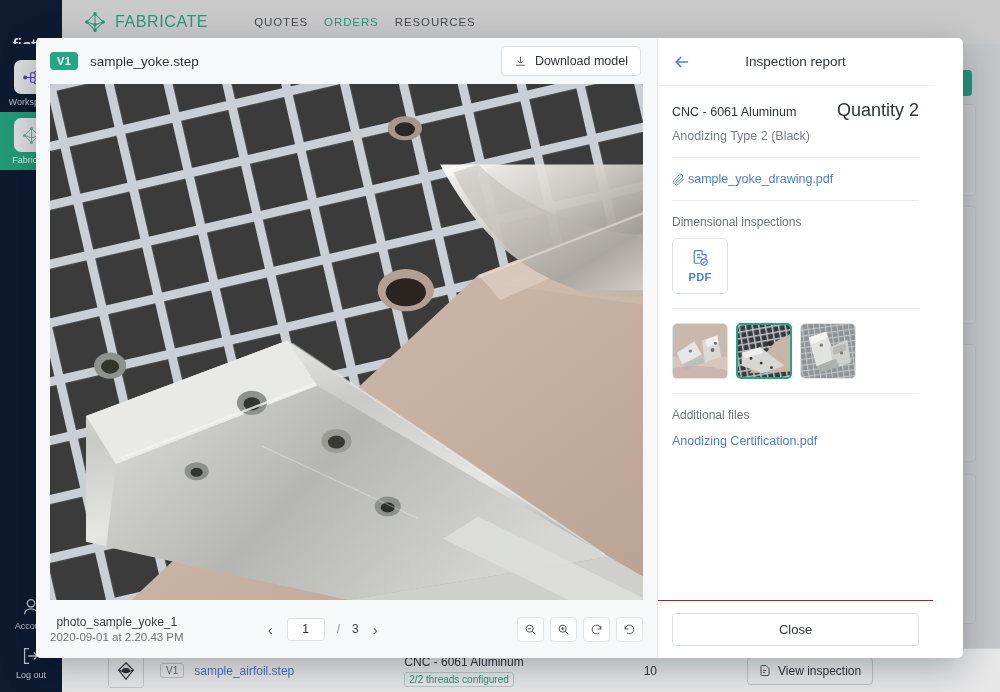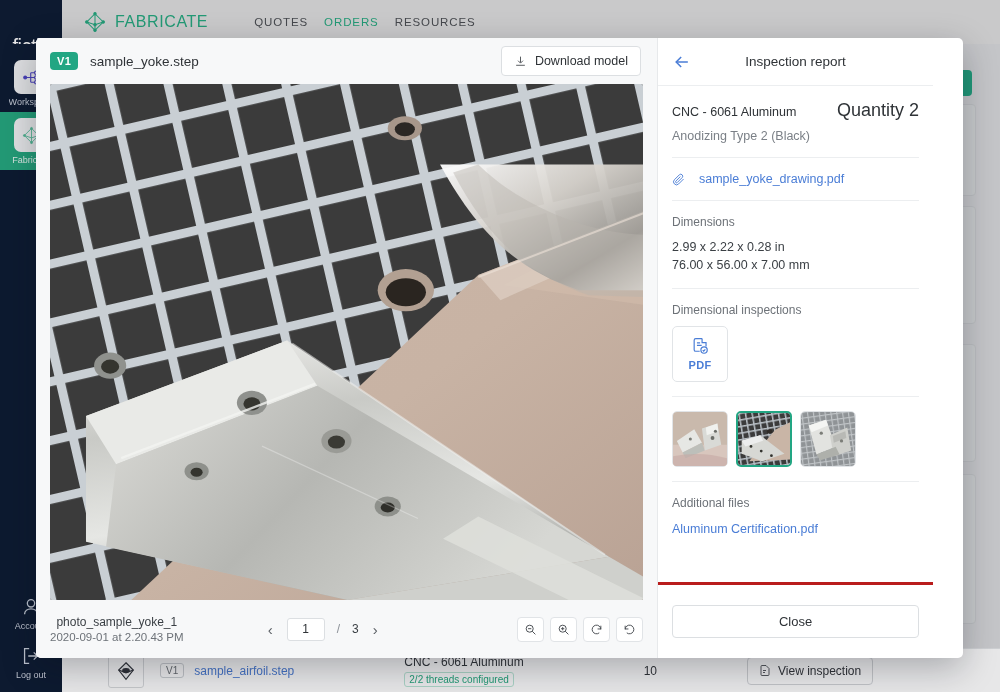--- a/index.html
+++ b/index.html
@@ -171,40 +171,40 @@
     font-size: 13.5px; color: #2f3337; pointer-events: none;
   }
   #panel-body { flex: 1 1 auto; overflow-y: auto; padding: 0 14px; }
   .sec { padding: 14px 0; border-bottom: 1px solid #eceef0; }
   .sec:last-child { border-bottom: none; }
   .row-split { display: flex; justify-content: space-between; align-items: baseline; }
   .mat-line { font-size: 12.5px; color: #2f3337; }
   .qty-line { font-size: 18px; color: #2f3337; }
   .finish-line { font-size: 12.5px; color: #7b8087; margin-top: 8px; }
   .file-link {
-    display: flex; align-items: center; gap: 14px; color: #4a7dd6;
+    display: flex; align-items: center; gap: 3px; color: #4a7dd6;
     font-size: 12.5px; cursor: pointer;
   }
   .sec-label { font-size: 12px; color: #6d7278; margin-bottom: 9px; }
   .dim-line { font-size: 12.5px; color: #3a3f44; line-height: 1.45; }
   .pdf-card {
     width: 56px; height: 56px; border: 1px solid #e1e4e7; border-radius: 5px;
     display: flex; flex-direction: column; align-items: center; justify-content: center;
     gap: 3px; cursor: pointer; background: #fff;
   }
   .pdf-label { font-size: 11px; color: #4a7dd6; font-weight: 700; letter-spacing: 0.3px; }
   .thumbs { display: flex; gap: 8px; }
   .thumb-box {
     width: 56px; height: 56px; border-radius: 5px; overflow: hidden;
     border: 1px solid #e1e4e7; cursor: pointer; position: relative;
   }
   .thumb-box.selected { border: 2px solid #22a683; }
   .addl-link { font-size: 12.5px; color: #4a7dd6; cursor: pointer; }
   #panel-footer {
-    flex: 0 0 auto; padding: 20px 14px; border-top: 3px solid #b91c1c; margin-top: 32px;
+    flex: 0 0 auto; padding: 12px 14px; border-top: 1px solid #b91c1c; margin-top: 32px;
   }
   #close-button {
     width: 100%; height: 33px; background: #fff; border: 1px solid #dcdfe2;
     border-radius: 4px; font-size: 13px; color: #2f3337; cursor: pointer;
     font-family: "Liberation Sans", sans-serif;
   }
   svg { display: block; }
 </style>
 </head>
 <body>
@@ -483,25 +483,20 @@
           <span class="file-link">
             <span>
               <svg width="13" height="13" viewBox="0 0 24 24" fill="none" stroke="#4a7dd6" stroke-width="1.7">
                 <path d="M21.4 11.05 12.25 20.2a5.5 5.5 0 0 1-7.78-7.78l9.2-9.2a3.67 3.67 0 0 1 5.18 5.18l-9.2 9.2a1.83 1.83 0 0 1-2.6-2.6l8.5-8.48"></path>
               </svg>
             </span>
             <span>sample_yoke_drawing.pdf</span>
           </span>
         </div>
 
-        <div class="sec">
-          <div class="sec-label">Dimensions</div>
-          <div class="dim-line">2.99 x 2.22 x 0.28 in</div>
-          <div class="dim-line">76.00 x 56.00 x 7.00 mm</div>
-        </div>
 
         <div class="sec">
           <div class="sec-label">Dimensional inspections</div>
           <div class="pdf-card">
             <span>
               <svg width="19" height="19" viewBox="0 0 24 24" fill="none" stroke="#4a7dd6" stroke-width="1.5">
                 <path d="M14 2H6a2 2 0 0 0-2 2v12a2 2 0 0 0 2 2h5"></path>
                 <path d="M14 2v5h5v5"></path>
                   <path d="M7.5 7.5h4M7.5 10.5h6"></path>
                 <circle cx="16.5" cy="16.5" r="4"></circle>
@@ -568,21 +563,21 @@
                 <circle cx="21" cy="22" r="1.7" fill="#7b7d78"></circle>
                 <circle cx="42" cy="30" r="1.7" fill="#7b7d78"></circle>
               </svg>
             </span>
 
           </div>
         </div>
 
         <div class="sec">
           <div class="sec-label">Additional files</div>
-          <span class="addl-link">Aluminum Certification.pdf</span>
+          <span class="addl-link">Anodizing Certification.pdf</span>
         </div>
 
       </div>
 
       <div id="panel-footer">
         <button id="close-button">Close</button>
       </div>
     </div>
   </div>
 </div>

